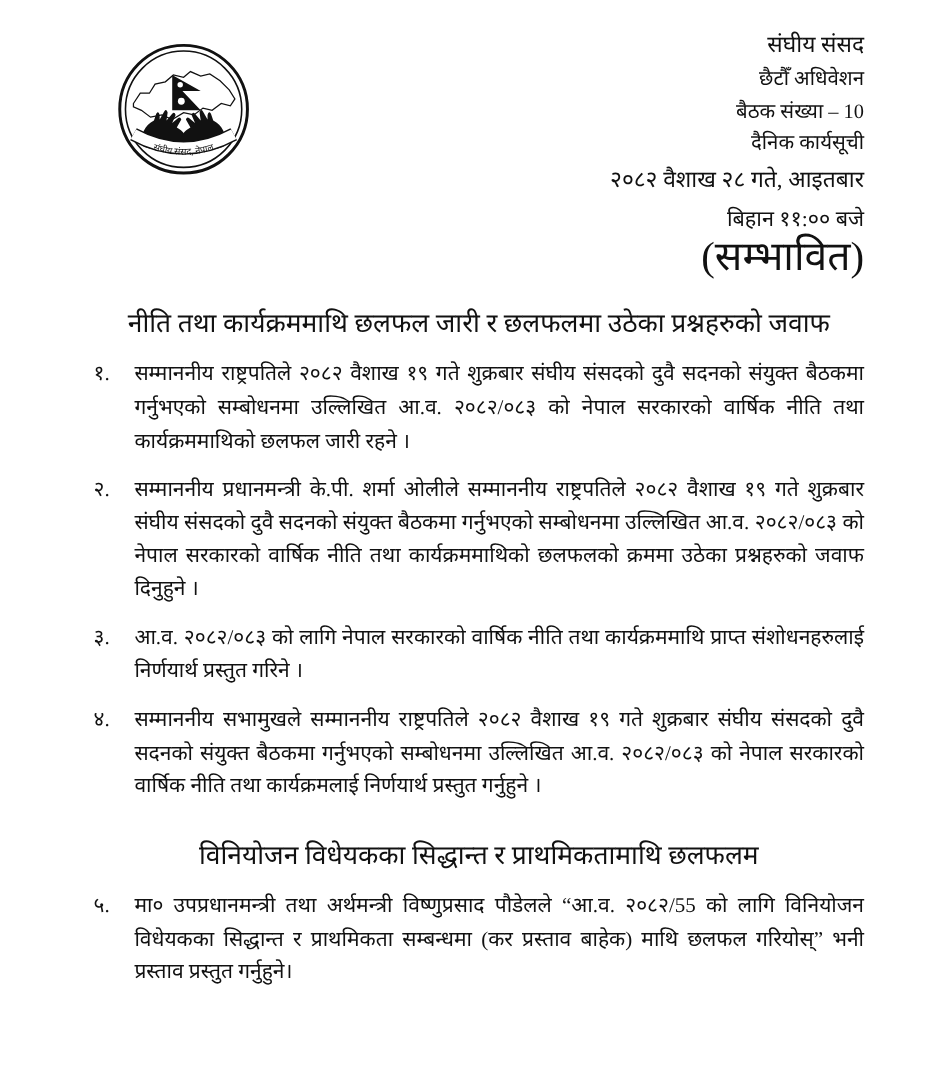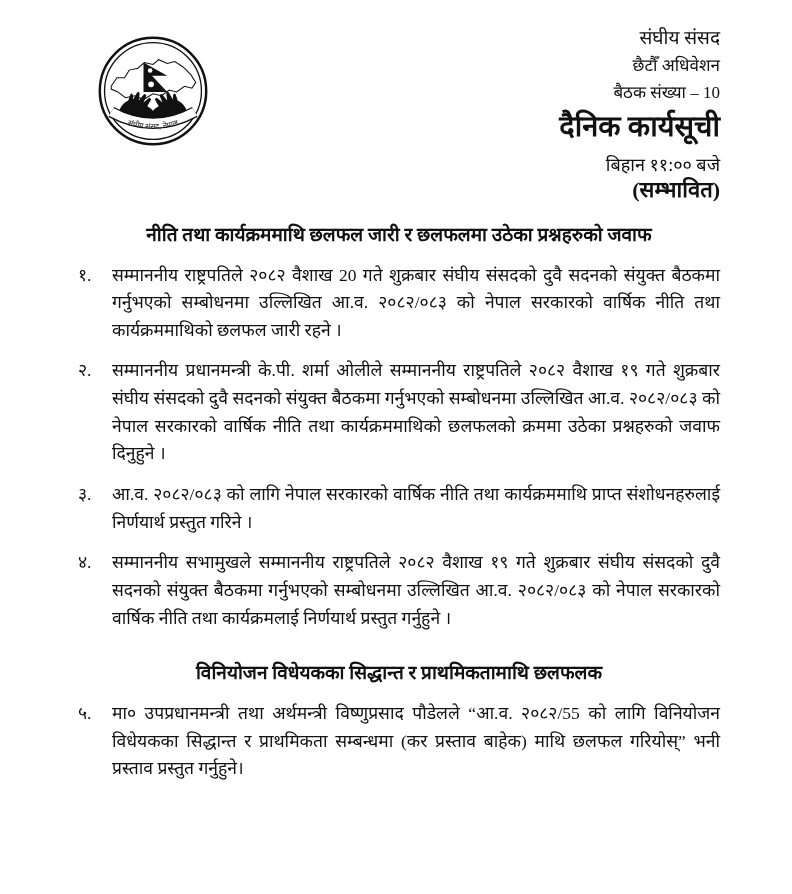--- a/index.html
+++ b/index.html
@@ -20,28 +20,28 @@
     left:96px;top:34px;
     width:114px;height:114px;
   }
   .logo svg{width:100%;height:100%;}
   
   .header{text-align:right;line-height:1.25;}
   .org{font-size:19px;margin-bottom:5px;}
   .house{font-size:27px;font-weight:bold;margin-bottom:7px;}
   .session{font-size:17px;margin-bottom:6px;}
   .meeting{font-size:17px;margin-bottom:5px;}
-  .doc-title{font-size:29px;font-weight:bold;margin-bottom:9px;}
+  .doc-title{font-size:17px;font-weight:normal;margin-bottom:9px;}
   .date-line{font-size:19px;margin-bottom:9px;}
   .time-line{font-size:18px;}
-  .tentative{font-size:22px;font-weight:bold;}
+  .tentative{font-size:34px;font-weight:normal;}
   
   .content{margin-top:17px;}
   .section-heading{
-    font-size:19px;font-weight:bold;text-align:center;
+    font-size:22px;font-weight:normal;text-align:center;
     margin:4px 0 15px 0;
   }
   .section-heading.second{margin-top:27px;}
   ol.agenda{list-style:none;margin:0;padding:0;}
   ol.agenda li{
     display:flex;
     margin-bottom:13px;
     font-size:17.5px;
     line-height:1.58;
   }
@@ -92,48 +92,49 @@
         </text>
       </g>
     </svg>
   </div>
 
   <header class="header">
     <div class="org">संघीय संसद</div>
     <div class="session">छैटौँ अधिवेशन</div>
     <div class="meeting">बैठक संख्या – 10</div>
     <div class="doc-title">दैनिक कार्यसूची</div>
+    <div class="date-line">२०८२ वैशाख २८ गते, आइतबार</div>
     <div class="time-line">बिहान ११:०० बजे</div>
     <div class="tentative">(सम्भावित)</div>
   </header>
 
   <main class="content">
 
     <h2 class="section-heading">नीति तथा कार्यक्रममाथि छलफल जारी र छलफलमा उठेका प्रश्नहरुको जवाफ</h2>
 
     <ol class="agenda">
       <li>
         <span class="num">१.</span>
-        <span class="txt">सम्माननीय राष्ट्रपतिले २०८२ वैशाख 20 गते शुक्रबार संघीय संसदको दुवै सदनको संयुक्त बैठकमा गर्नुभएको सम्बोधनमा उल्लिखित आ.व. २०८२/०८३ को नेपाल सरकारको वार्षिक नीति तथा कार्यक्रममाथिको छलफल जारी रहने ।</span>
+        <span class="txt">सम्माननीय राष्ट्रपतिले २०८२ वैशाख १९ गते शुक्रबार संघीय संसदको दुवै सदनको संयुक्त बैठकमा गर्नुभएको सम्बोधनमा उल्लिखित आ.व. २०८२/०८३ को नेपाल सरकारको वार्षिक नीति तथा कार्यक्रममाथिको छलफल जारी रहने ।</span>
       </li>
       <li>
         <span class="num">२.</span>
         <span class="txt">सम्माननीय प्रधानमन्त्री के.पी. शर्मा ओलीले सम्माननीय राष्ट्रपतिले २०८२ वैशाख १९ गते शुक्रबार संघीय संसदको दुवै सदनको संयुक्त बैठकमा गर्नुभएको सम्बोधनमा उल्लिखित आ.व. २०८२/०८३ को नेपाल सरकारको वार्षिक नीति तथा कार्यक्रममाथिको छलफलको क्रममा उठेका प्रश्नहरुको जवाफ दिनुहुने ।</span>
       </li>
       <li>
         <span class="num">३.</span>
         <span class="txt">आ.व. २०८२/०८३ को लागि नेपाल सरकारको वार्षिक नीति तथा कार्यक्रममाथि प्राप्त संशोधनहरुलाई निर्णयार्थ प्रस्तुत गरिने ।</span>
       </li>
       <li>
         <span class="num">४.</span>
         <span class="txt">सम्माननीय सभामुखले सम्माननीय राष्ट्रपतिले २०८२ वैशाख १९ गते शुक्रबार संघीय संसदको दुवै सदनको संयुक्त बैठकमा गर्नुभएको सम्बोधनमा उल्लिखित आ.व. २०८२/०८३ को नेपाल सरकारको वार्षिक नीति तथा कार्यक्रमलाई निर्णयार्थ प्रस्तुत गर्नुहुने ।</span>
       </li>
     </ol>
 
-    <h2 class="section-heading second">विनियोजन विधेयकका सिद्धान्त र प्राथमिकतामाथि छलफलक</h2>
+    <h2 class="section-heading second">विनियोजन विधेयकका सिद्धान्त र प्राथमिकतामाथि छलफलम</h2>
 
     <ol class="agenda">
       <li>
         <span class="num">५.</span>
         <span class="txt">मा० उपप्रधानमन्त्री तथा अर्थमन्त्री विष्णुप्रसाद पौडेलले “आ.व. २०८२/55 को लागि विनियोजन विधेयकका सिद्धान्त र प्राथमिकता सम्बन्धमा (कर प्रस्ताव बाहेक) माथि छलफल गरियोस्” भनी प्रस्ताव प्रस्तुत गर्नुहुने।</span>
       </li>
     </ol>
 
   </main>
 

